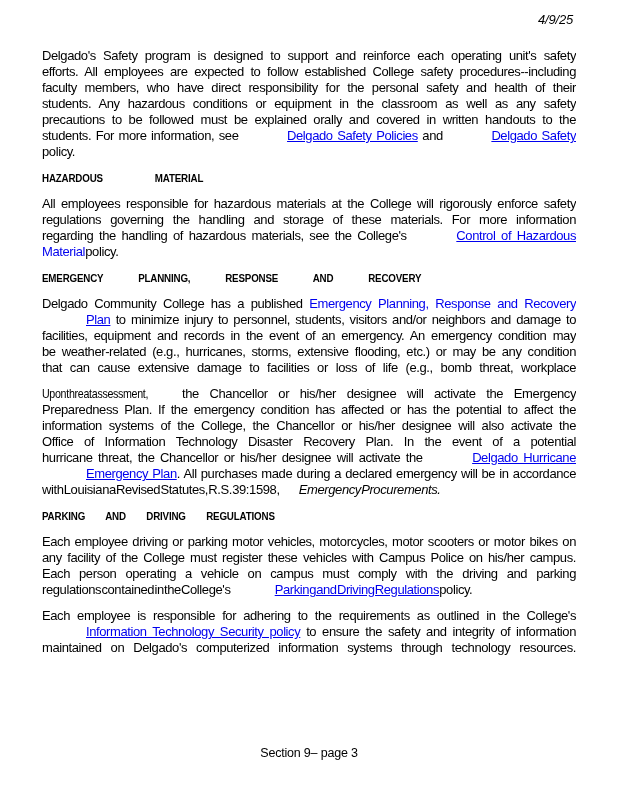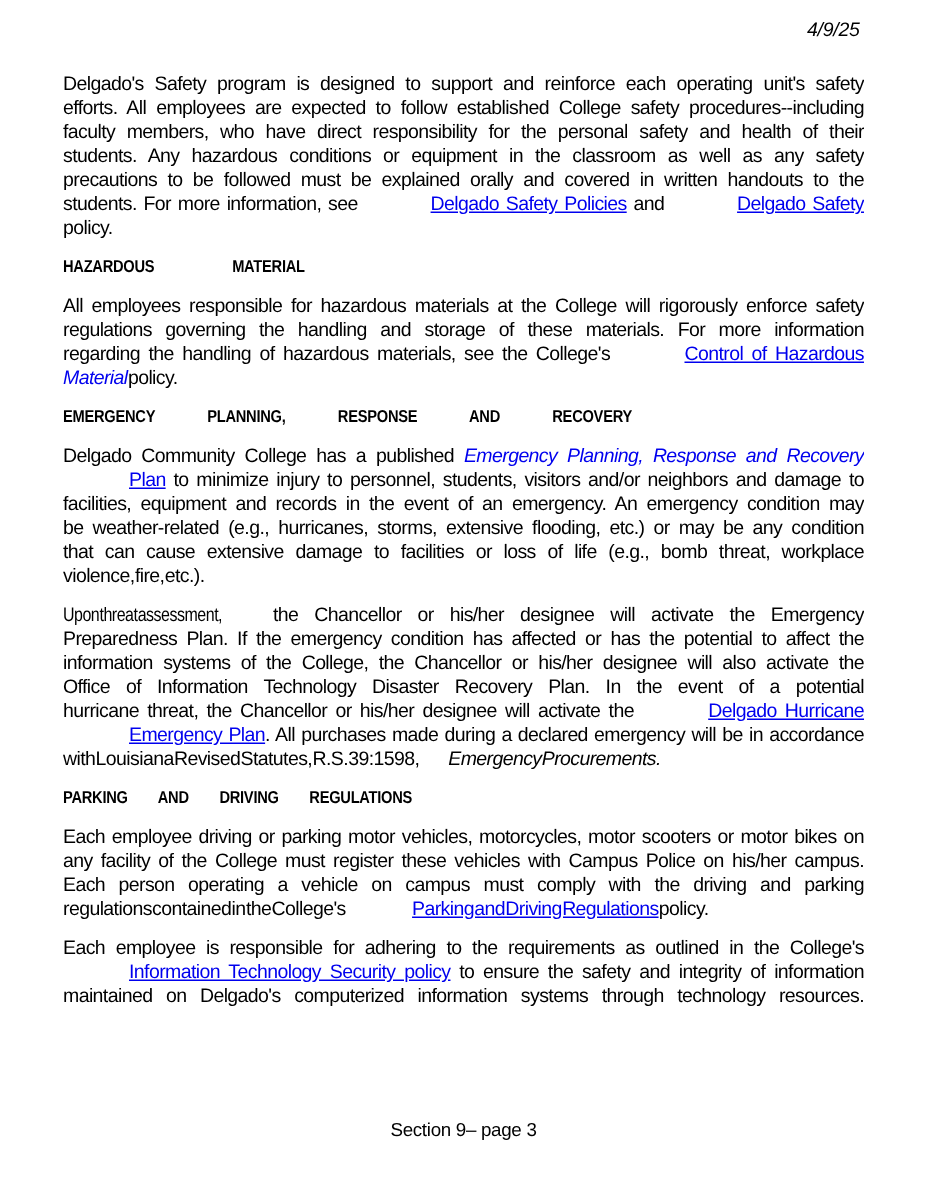--- a/index.html
+++ b/index.html
@@ -61,21 +61,20 @@
   [data-name="heading-it-security"] .hline:nth-child(2) { word-spacing: 12px; transform: scaleX(0.8); }
   .link {
     color: var(--link, #0000ee);
     text-decoration: underline;
     cursor: pointer;
     padding-left: 44px;
   }
   .linkplain {
     color: var(--link, #0000ee);
     text-decoration: none;
-    font-style: italic;
   }
   .cond {
     display: inline-block;
     transform: scaleX(0.82);
     transform-origin: left center;
     white-space: nowrap;
   }
   .ital { font-style: italic; margin-left: 19px; }
   .footer {
     position: absolute;
@@ -113,21 +112,20 @@
       </div>
       <div class="heading" data-name="heading-emergency-planning">
         <div class="hline" data-name="heading-line"><span data-name="text-segment">EMERGENCY PLANNING, RESPONSE AND RECOVERY</span></div>
       </div>
       <div class="para" data-name="para-emergency-plan">
         <div class="line jl" data-name="text-line"><span data-name="text-segment">Delgado Community College has a published </span><span class="linkplain" data-name="emergency-plan-link-start">Emergency Planning, Response and Recovery</span></div>
         <div class="line jl" data-name="text-line"><span class="link" data-name="emergency-plan-link">Plan</span><span data-name="text-segment"> to minimize injury to personnel, students, visitors and/or neighbors and damage to</span></div>
         <div class="line jl" data-name="text-line"><span data-name="text-segment">facilities, equipment and records in the event of an emergency. An emergency condition may</span></div>
         <div class="line jl" data-name="text-line"><span data-name="text-segment">be weather-related (e.g., hurricanes, storms, extensive flooding, etc.) or may be any condition</span></div>
         <div class="line jl" data-name="text-line"><span data-name="text-segment">that can cause extensive damage to facilities or loss of life (e.g., bomb threat, workplace</span></div>
-        <div class="line ll" data-name="text-line"><span data-name="text-segment">violence, fire, etc.).</span></div>
       </div>
       <div class="para" data-name="para-threat-assessment">
         <div class="line jl" data-name="text-line"><span class="cond" data-name="text-segment">Upon threat assessment,</span><span data-name="text-segment"> the Chancellor or his/her designee will activate the Emergency</span></div>
         <div class="line jl" data-name="text-line"><span data-name="text-segment">Preparedness Plan. If the emergency condition has affected or has the potential to affect the</span></div>
         <div class="line jl" data-name="text-line"><span data-name="text-segment">information systems of the College, the Chancellor or his/her designee will also activate the</span></div>
         <div class="line jl" data-name="text-line"><span data-name="text-segment">Office of Information Technology Disaster Recovery Plan. In the event of a potential</span></div>
         <div class="line jl" data-name="text-line"><span data-name="text-segment">hurricane threat, the Chancellor or his/her designee will activate the </span><span class="link" data-name="delgado-hurricane-emergency-plan-link">Delgado Hurricane</span></div>
         <div class="line jl" data-name="text-line"><span class="link" data-name="delgado-hurricane-emergency-plan-link-wrap">Emergency Plan</span><span data-name="text-segment">. All purchases made during a declared emergency will be in accordance</span></div>
         <div class="line ll" data-name="text-line"><span data-name="text-segment">with Louisiana Revised Statutes, R.S.  39:1598, </span><span class="ital" data-name="text-segment">Emergency Procurements.</span></div>
       </div>

